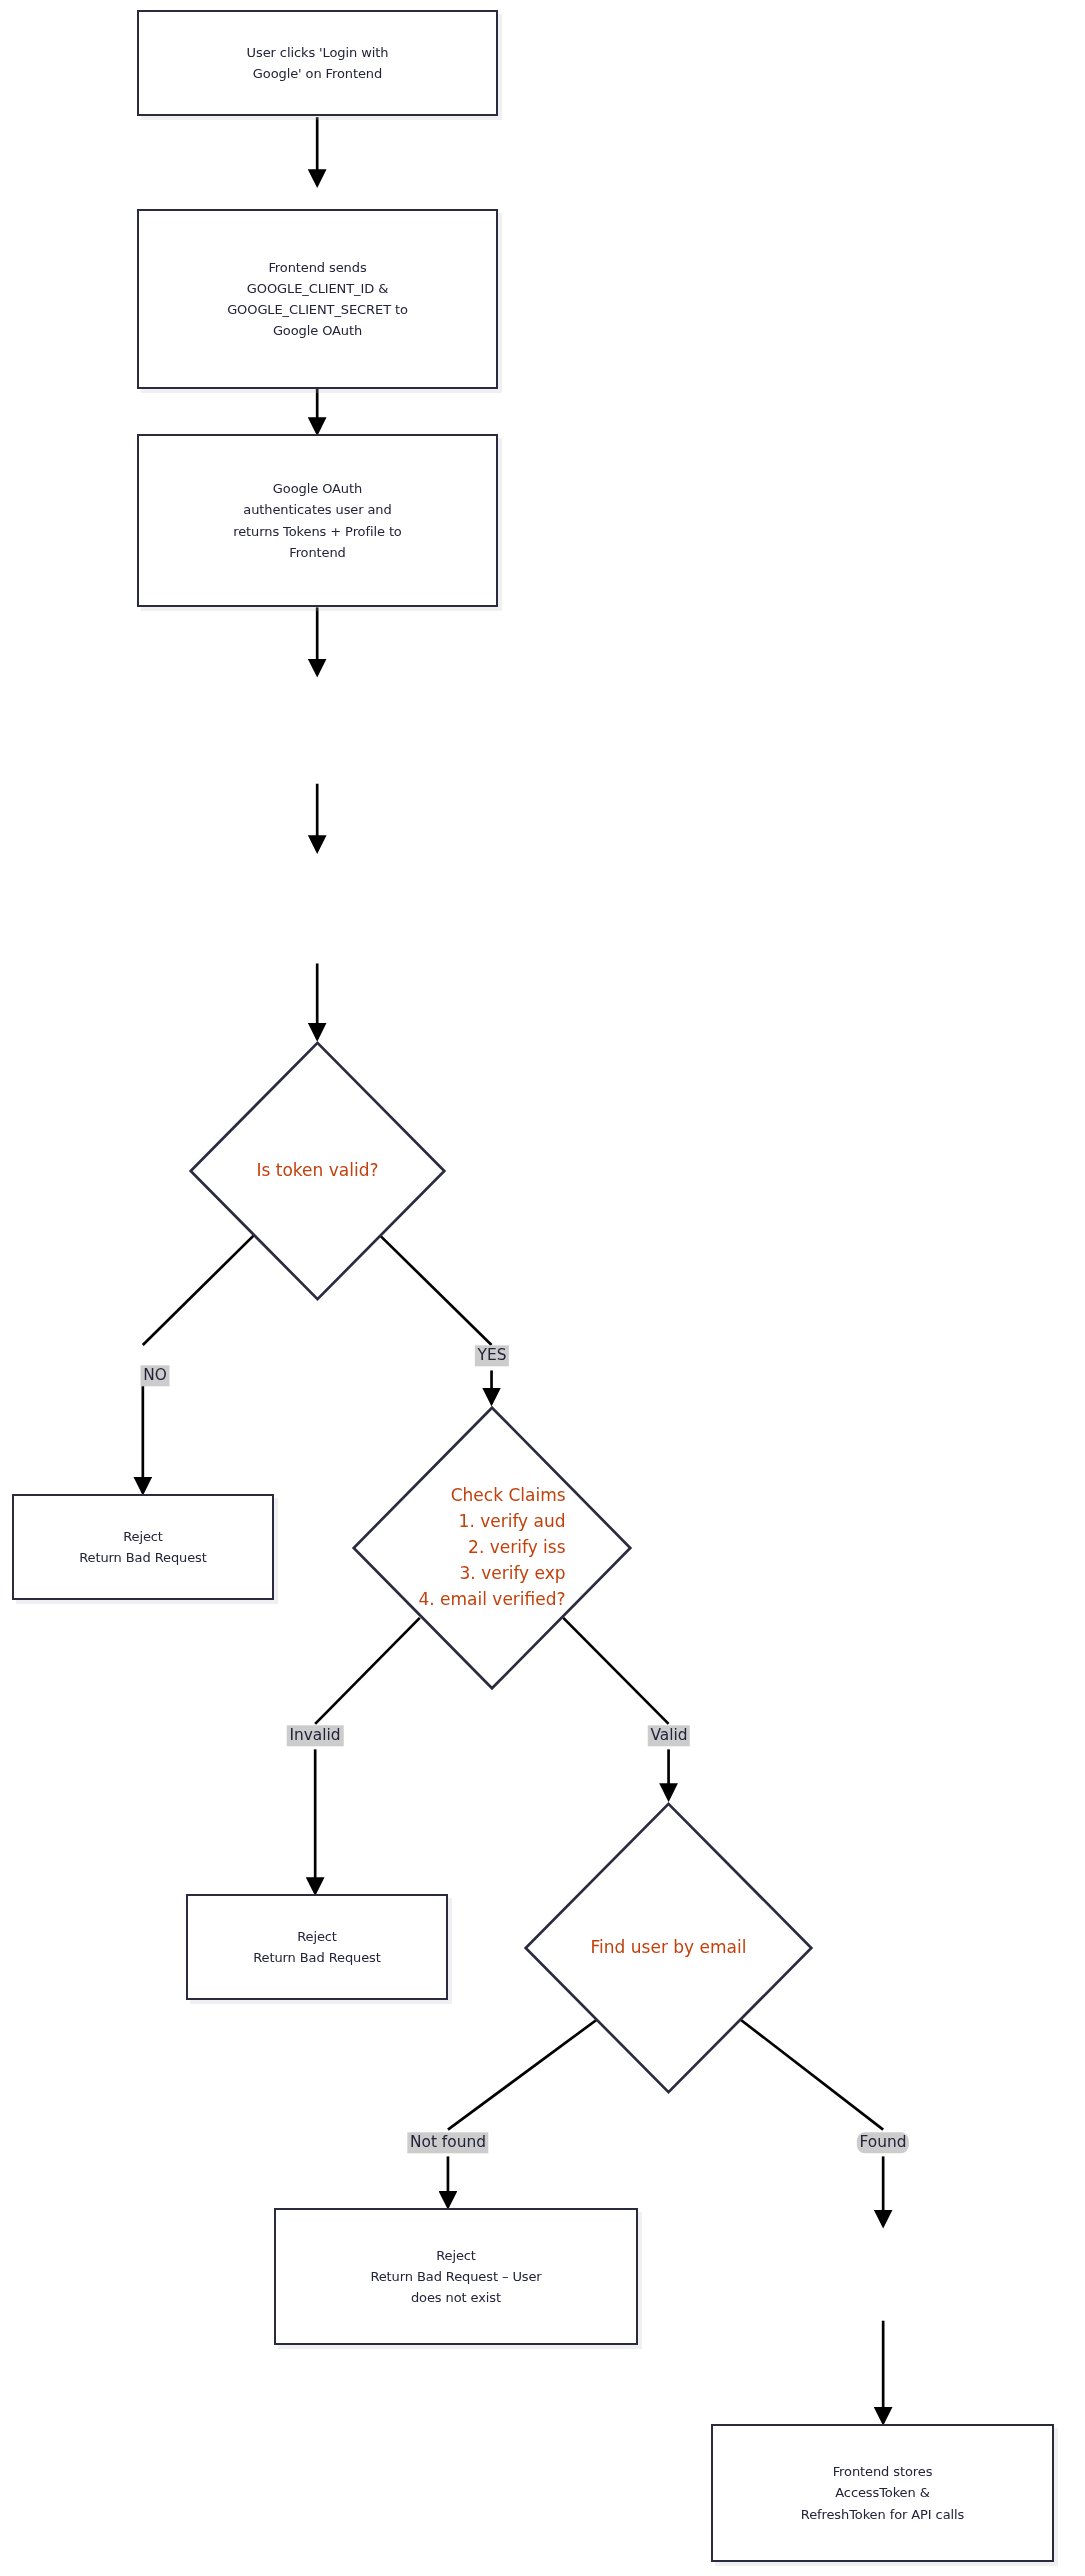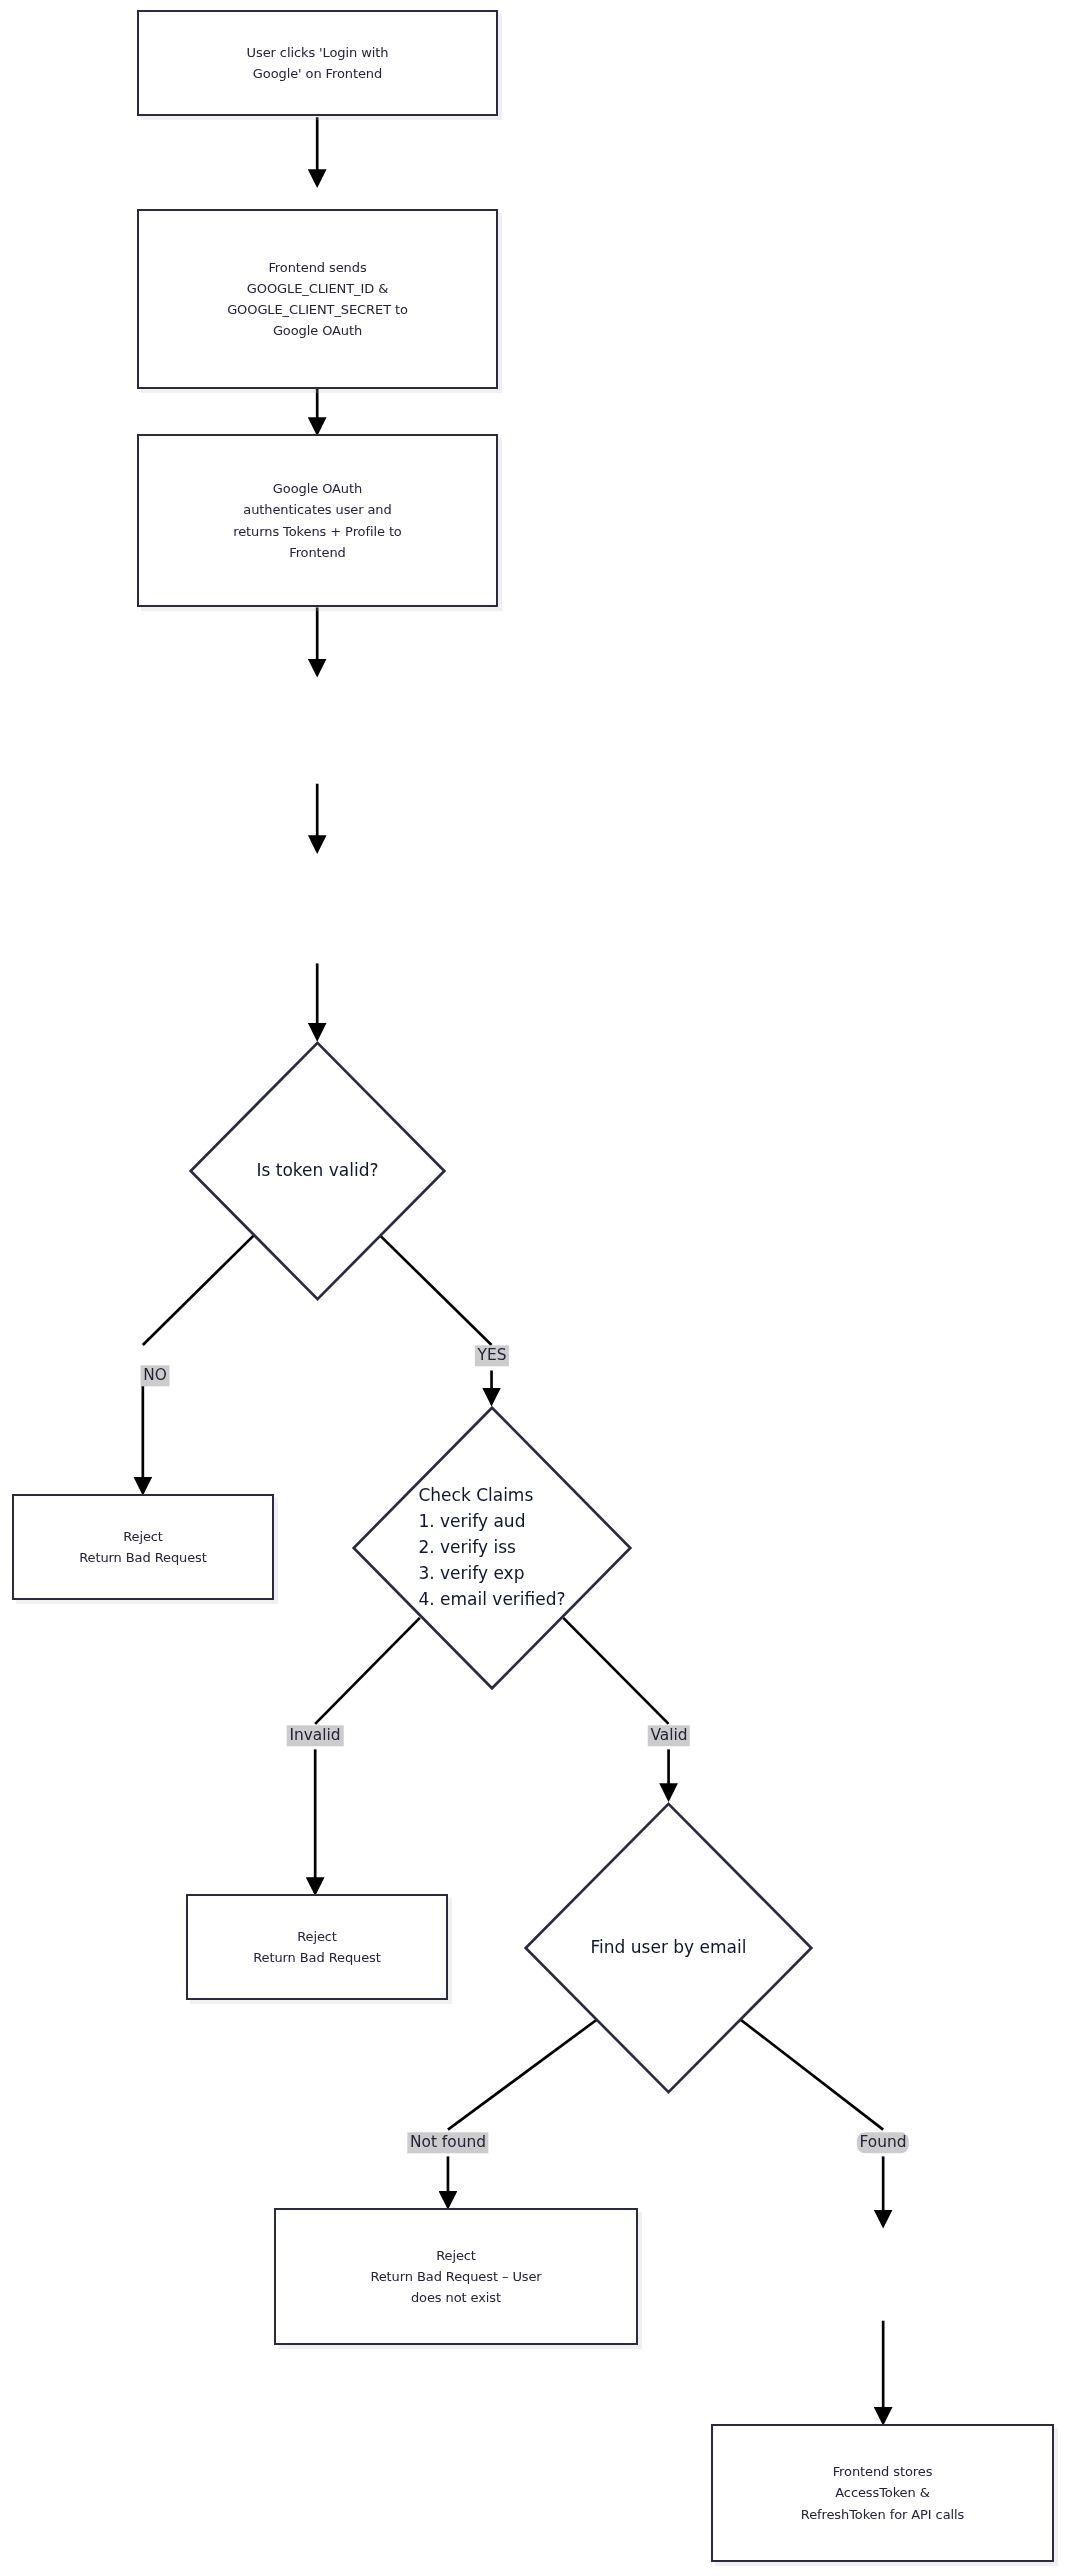--- a/index.html
+++ b/index.html
@@ -51,22 +51,22 @@
   }
   .diamond-label {
     position: absolute;
     left: 0;
     top: 0;
     width: 100%;
     height: 100%;
     display: flex;
     align-items: center;
     justify-content: center;
-    text-align: left;
-    color: #0f172a;
+    text-align: right;
+    color: #c2410c;
     font-size: 17px;
     line-height: 1.62;
     white-space: pre-line;
     pointer-events: none;
   }
 
   
   .edge-label {
     position: absolute;
     background: #cccccc;

